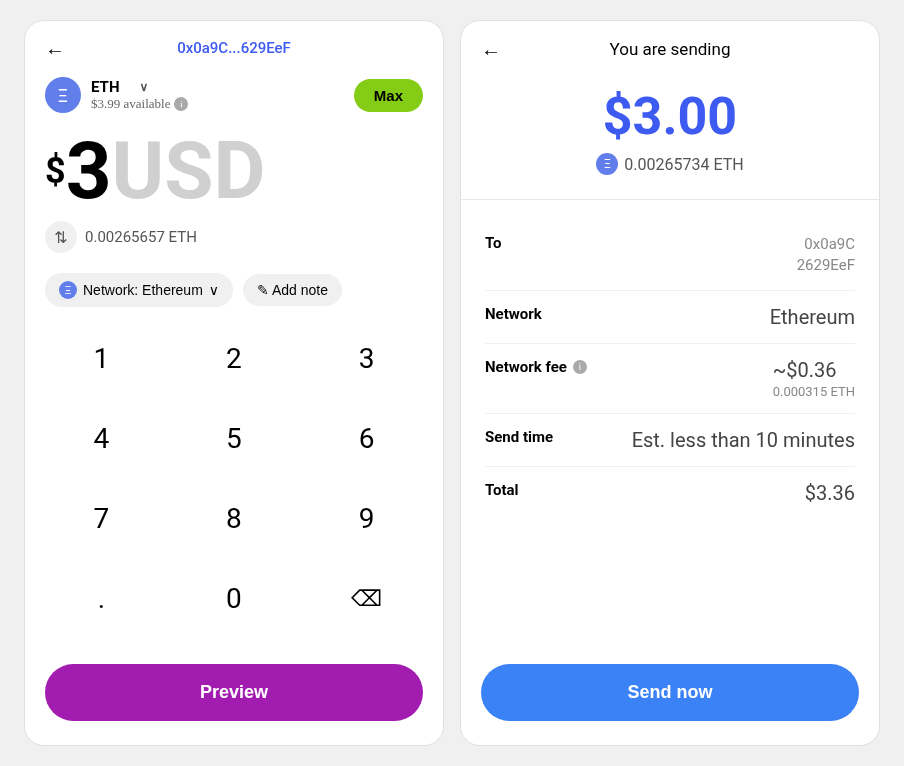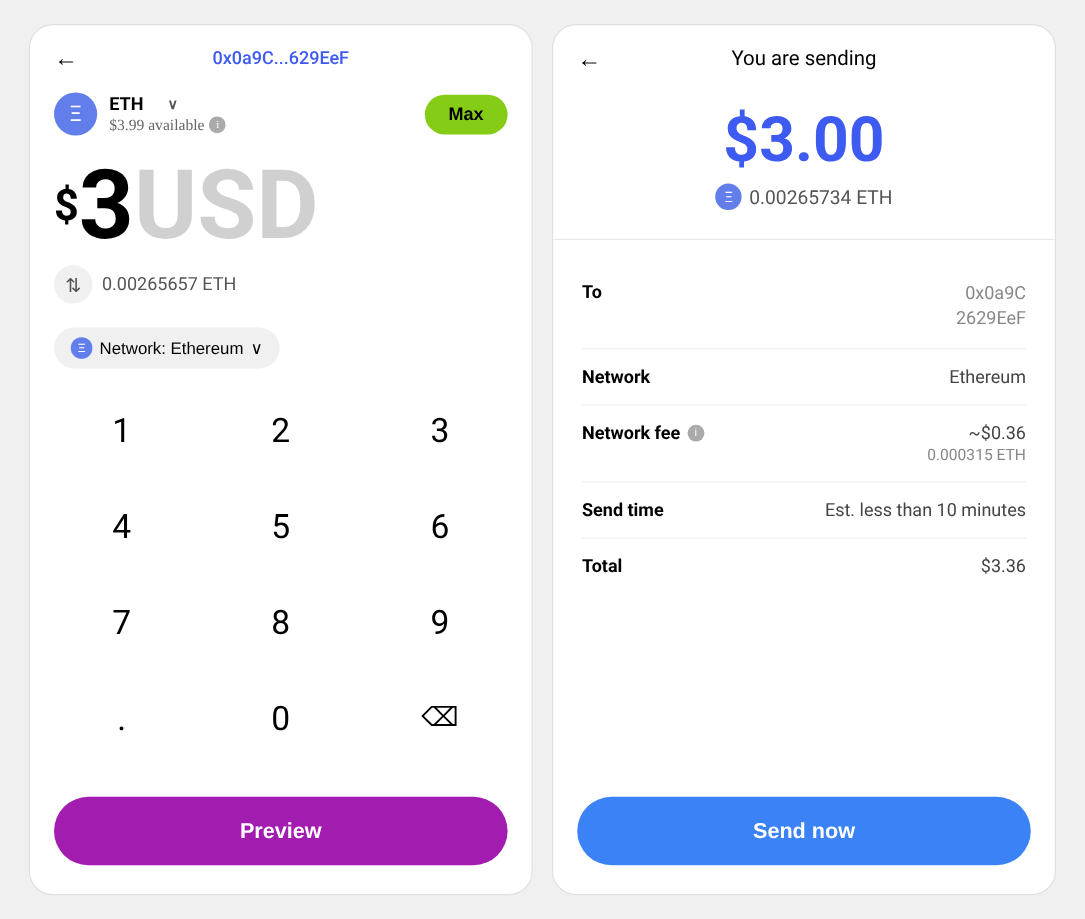--- a/index.html
+++ b/index.html
@@ -327,23 +327,23 @@
     }
     .detail-row:last-child {
       border-bottom: none;
     }
     .detail-label {
       font-size: 15px;
       font-weight: 700;
       color: #000;
     }
     .detail-value {
-      font-size: 15px;
+      font-size: 20px;
       color: #444;
-      text-align: right;
+      text-align: left;
     }
     .detail-value-sub {
       font-size: 13px;
       color: #888;
       text-align: right;
       margin-top: 2px;
     }
     .detail-label-with-info {
       display: flex;
       align-items: center;
@@ -407,20 +407,23 @@
     <div class="eth-equivalent">
       <div class="swap-icon-circle">⇅</div>
       <span class="eth-amount-text">0.00265657 ETH</span>
     </div>
 
     <div class="options-row">
       <button class="network-btn">
         <div class="network-eth-icon">Ξ</div>
         <span>Network: Ethereum</span>
         <span>∨</span>
+      </button>
+      <button class="add-note-btn">
+        <span>✎ Add note</span>
       </button>
     </div>
 
     <div class="numpad">
       <div class="numpad-key">1</div>
       <div class="numpad-key">2</div>
       <div class="numpad-key">3</div>
       <div class="numpad-key">4</div>
       <div class="numpad-key">5</div>
       <div class="numpad-key">6</div>

